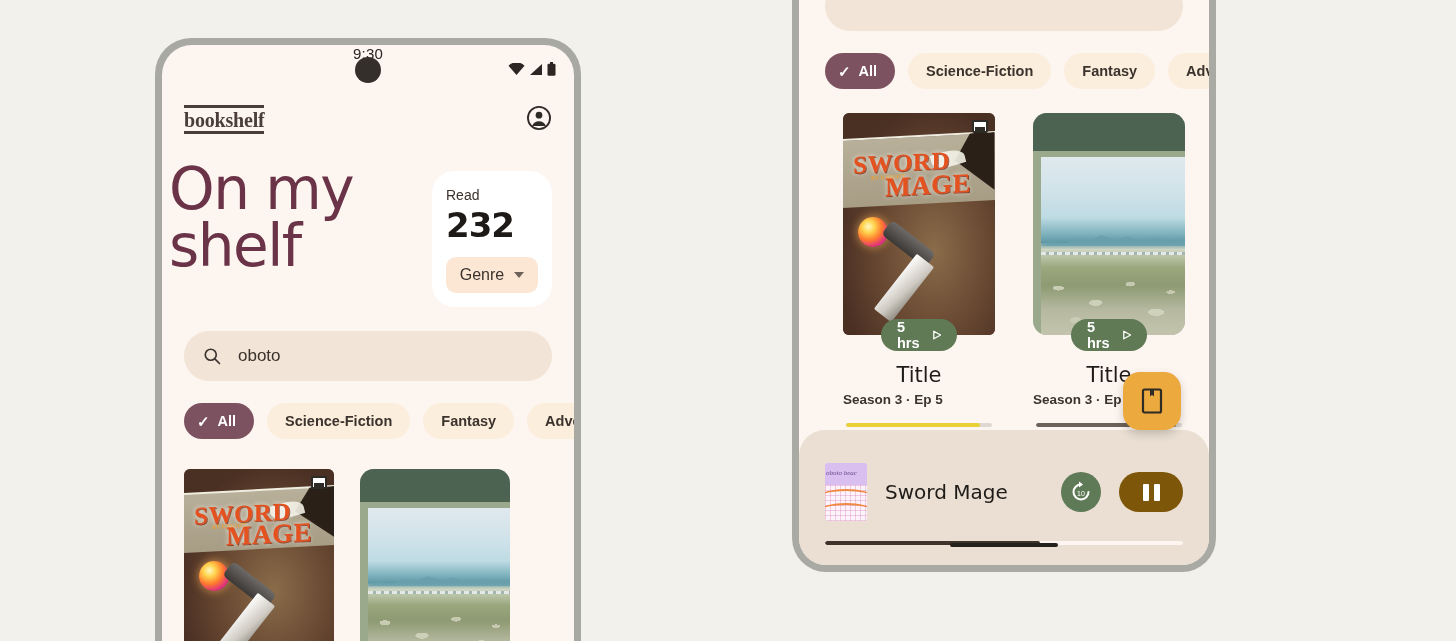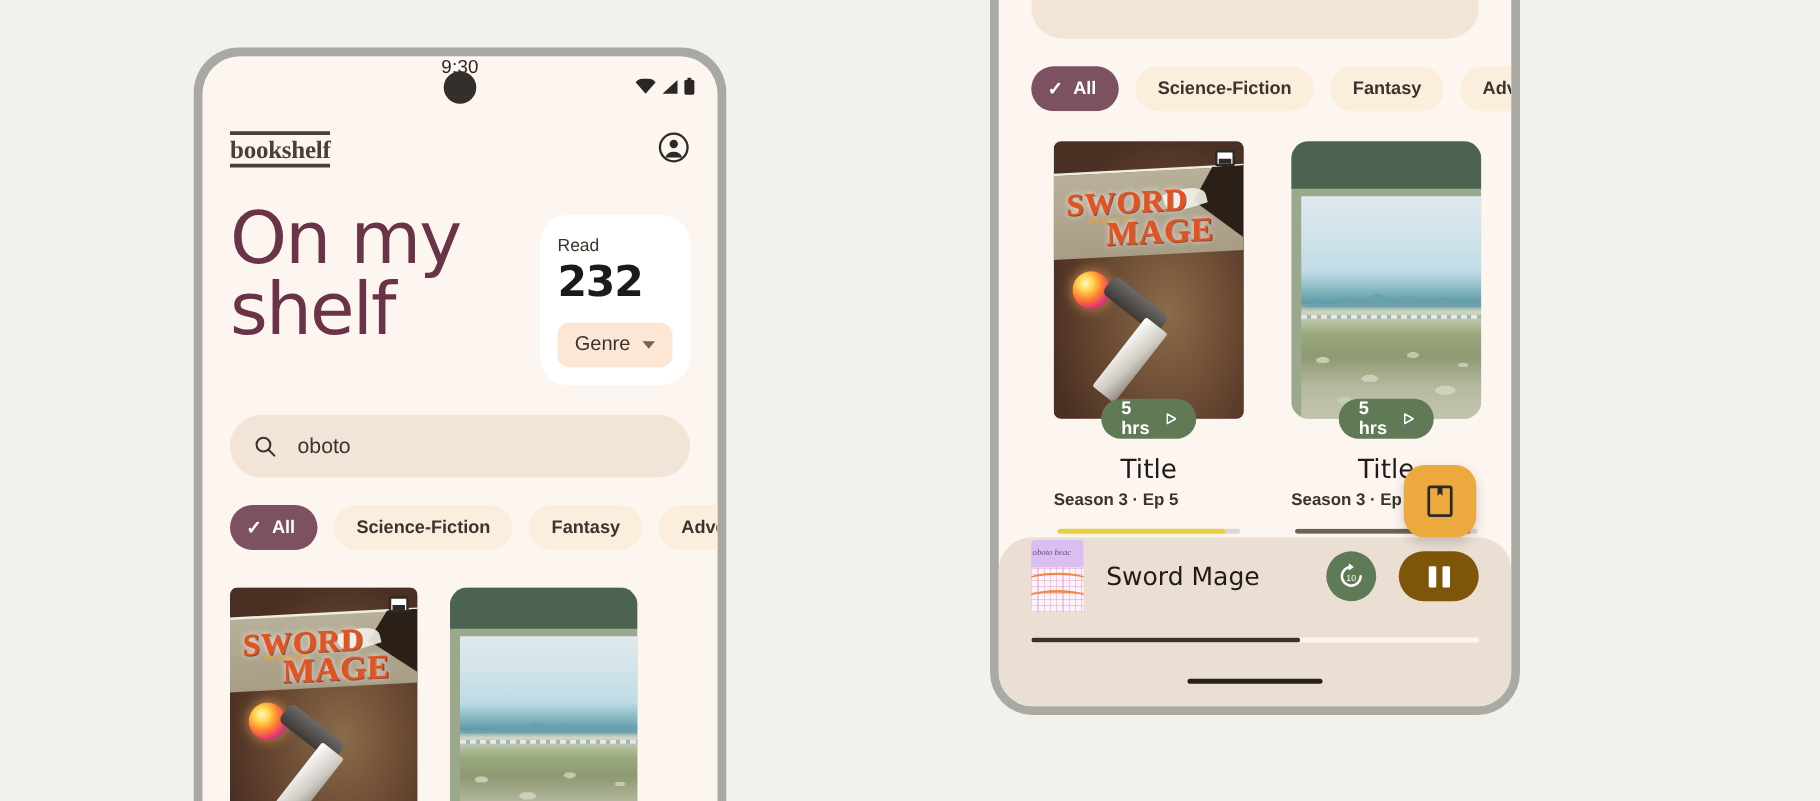--- a/index.html
+++ b/index.html
@@ -49,21 +49,21 @@
     font-family: "Liberation Serif", serif;
     font-weight: bold; font-size: 20px; color: #4a3f38;
     letter-spacing: -0.2px; line-height: 1;
     border-top: 3px solid #4a3f38;
     border-bottom: 3px solid #4a3f38;
     padding: 2px 0 1px 0;
   }
   .account-icon { margin-left: auto; }
 
   .hero {
-    display: flex; padding: 22px 22px 0 22px; gap: 14px;
+    display: flex; padding: 22px 22px 0 7px; gap: 14px;
   }
   .hero-title {
     font-size: 58px; line-height: 0.98; font-weight: 400;
     color: #6b3348; letter-spacing: -1.5px;
     font-family: "DejaVu Sans", sans-serif;
     flex: 1; padding-top: 4px;
   }
   .stat-card {
     width: 120px; background: #ffffff; border-radius: 22px;
     padding: 16px 14px 14px 14px; align-self: flex-start;
@@ -257,21 +257,21 @@
 
   .fab {
     position: absolute; right: 28px; top: 533px;
     width: 58px; height: 58px; border-radius: 17px;
     background: #eba93e; display: flex; align-items: center; justify-content: center;
     box-shadow: 0 4px 10px rgba(0,0,0,.18); z-index: 5;
   }
   .player {
     position: absolute; left: 0; right: 0; bottom: 0; height: 135px;
     background: #eadfd2; border-radius: 26px 26px 20px 20px;
-    padding: 2px 26px 0 26px;
+    padding: 33px 26px 0 26px;
   }
   .player-row { display: flex; align-items: center; gap: 18px; }
   .album {
     width: 42px; height: 58px; border-radius: 3px; position: relative; overflow: hidden;
     background:
       repeating-linear-gradient(0deg, rgba(214,120,180,.35) 0 1px, transparent 1px 5px),
       repeating-linear-gradient(90deg, rgba(214,120,180,.35) 0 1px, transparent 1px 5px),
       #fdf4fb;
   }
   .album-top {

